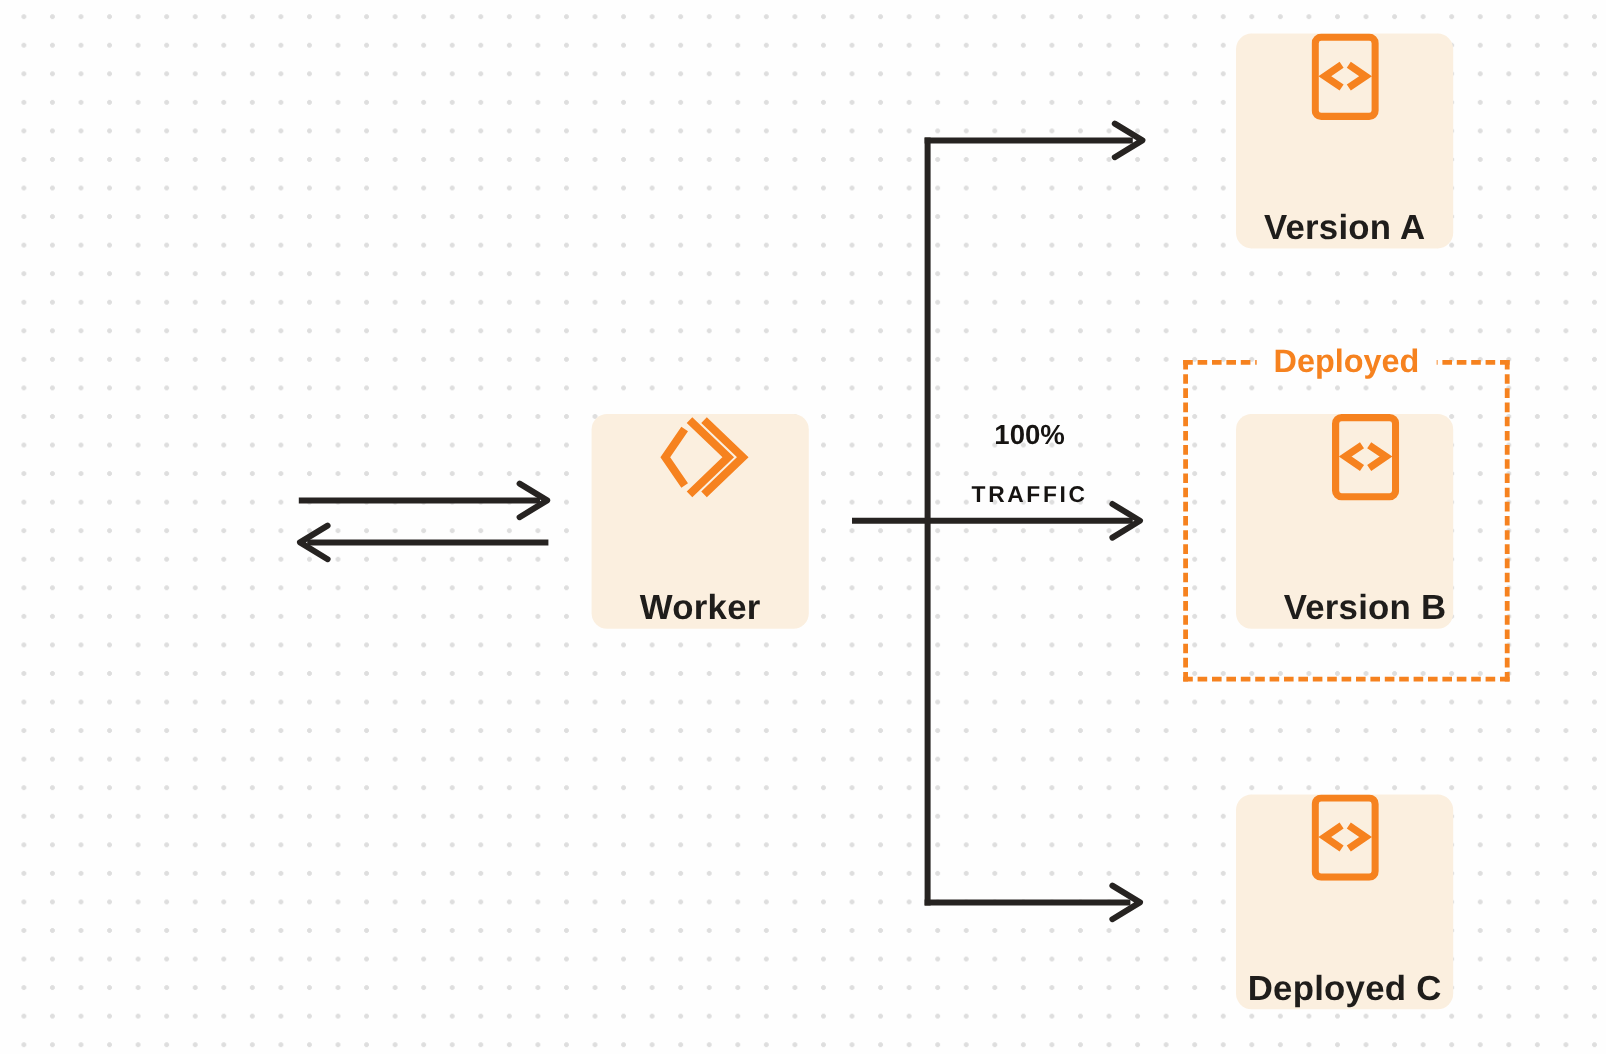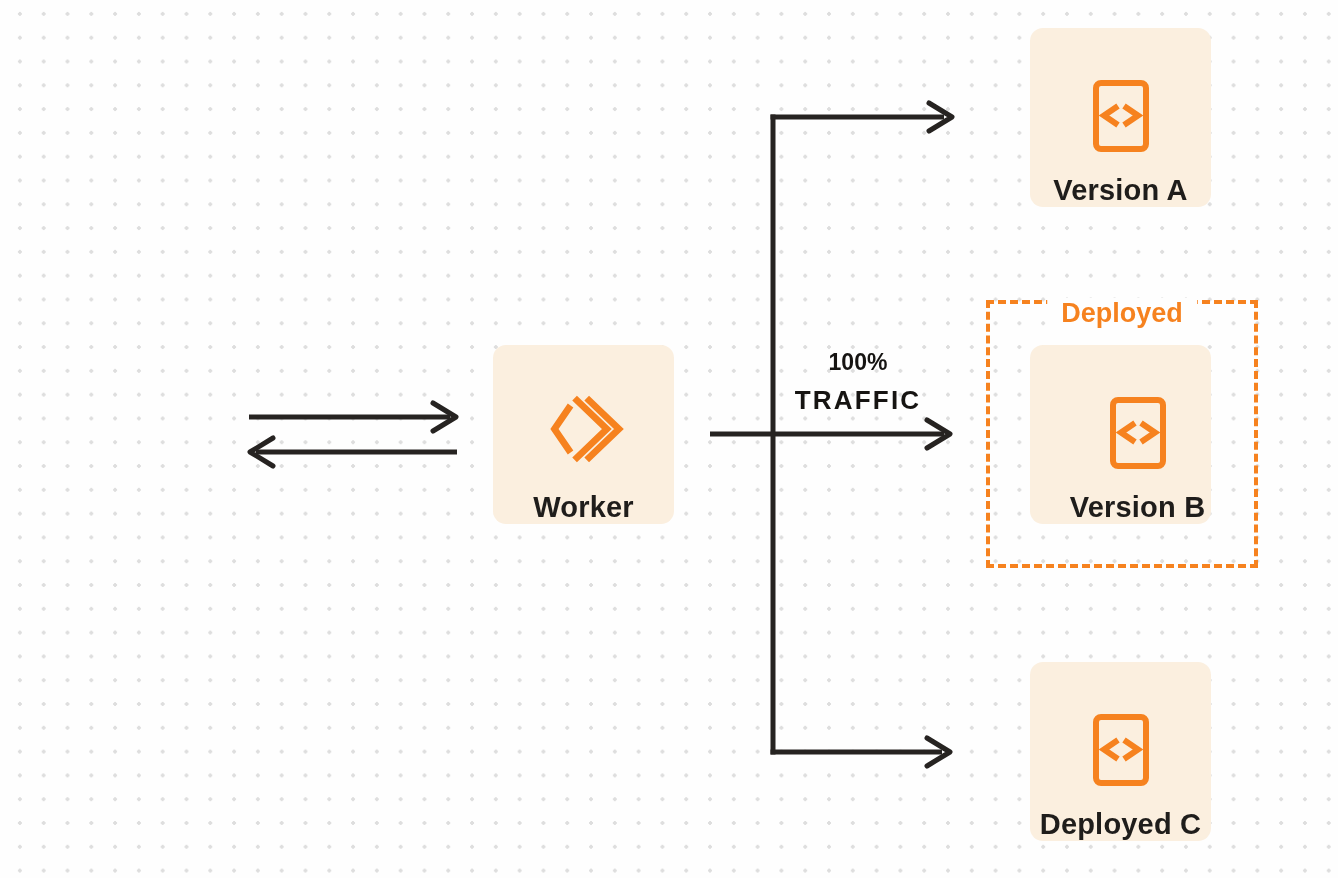--- a/index.html
+++ b/index.html
@@ -34,21 +34,21 @@
     color: var(--arrow);
     pointer-events: none;
   }
 
   .node {
     position: absolute;
     border-radius: 13px;
     display: flex;
     flex-direction: column;
     align-items: center;
-    justify-content: flex-end;
+    justify-content: space-between;
   }
   .node-label {
     font-size: 29px;
     font-weight: bold;
     color: var(--text-dark);
     letter-spacing: 0.2px;
   }
 
   .client-node {
     left: 29px; top: 345px;
@@ -84,33 +84,32 @@
   .deployed-label {
     position: absolute;
     top: 0; left: 50%;
     transform: translate(-50%, -58%);
     background: var(--background);
     padding: 0 14px;
     font-size: 27px;
     font-weight: bold;
     color: var(--accent-orange);
     white-space: nowrap;
-    margin-top: 12px;
   }
 
   .traffic-label {
     position: absolute;
     left: 788px; top: 351px;
     width: 140px;
     text-align: center;
     color: #161412;
     font-weight: bold;
   }
   .traffic-line1 { font-size: 23px; line-height: 1.0; }
-  .traffic-line2 { font-size: 26px; line-height: 1.0; margin-top: 13px; letter-spacing: 2.2px; }
+  .traffic-line2 { font-size: 19px; line-height: 1.0; margin-top: 29px; letter-spacing: 2.2px; }
 </style>
 </head>
 <body>
 
 <div class="canvas">
 
   <svg class="arrow-layer" viewBox="0 0 1338 878" fill="none" stroke="currentColor" stroke-width="5">
 
     <g>
       <path d="M249 417 H450"></path>

